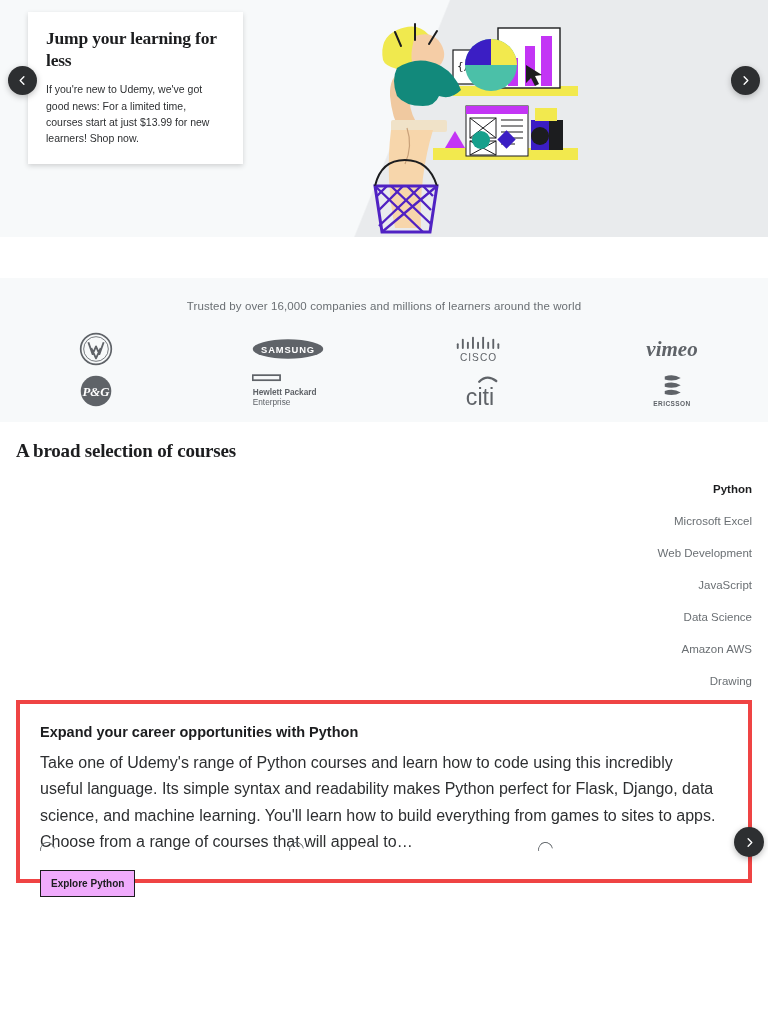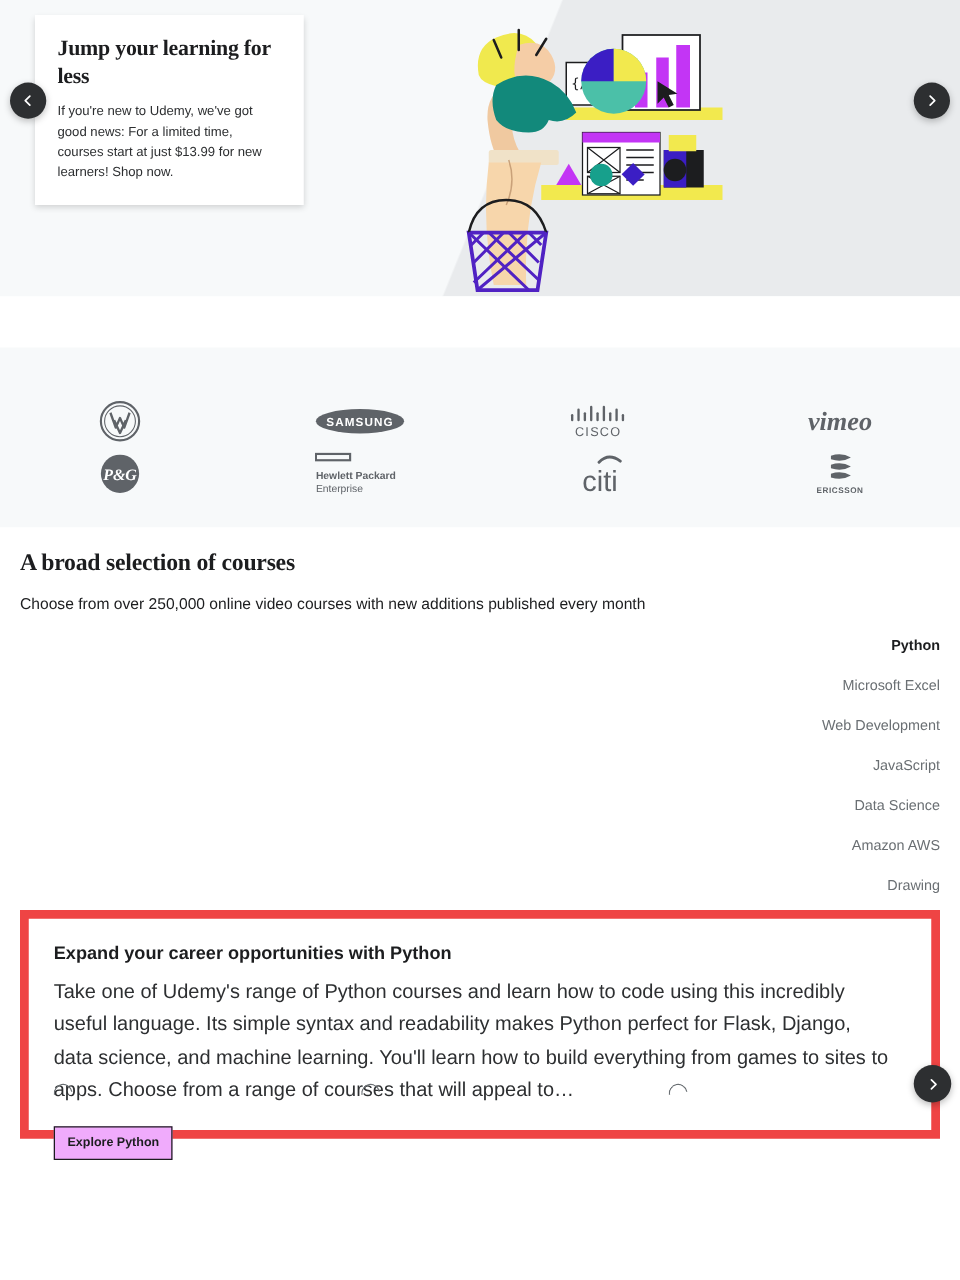--- a/index.html
+++ b/index.html
@@ -82,21 +82,21 @@
     font-family: "Liberation Serif", serif;
     font-weight: 700; font-size: 19px; color: #1c1d1f; letter-spacing: -.2px;
   }
   .sect-sub { margin-top: 14px; font-size: 12.5px; color: #1c1d1f; }
   .tabs { margin-top: 21px; display: flex; gap: 18px; align-items: flex-end; flex-direction: column; }
   .tab { font-size: 11.5px; color: #6a6f73; cursor: pointer; white-space: nowrap; padding-bottom: 2px; }
   .tab.active { color: #1c1d1f; font-weight: 700; }
 
   .course-card {
     margin-top: 11px;
-    border: 7px solid #ef4444;
+    border: 4px solid #ef4444;
     background: #fff;
     padding: 20px 32px 16px 20px;
     position: relative;
     height: 183px;
   }
   .card-title { font-size: 14.5px; font-weight: 700; color: #1c1d1f; }
   .card-desc { margin-top: 10px; font-size: 16px; line-height: 1.65; color: #2d2f31; max-width: 700px; }
   .explore-btn {
     margin-top: 14px;
     display: inline-block;
@@ -209,20 +209,21 @@
     <div class="nav-arrow hero-next">
       <svg viewBox="0 0 24 24" fill="none" stroke="#fff" stroke-width="3" stroke-linecap="round" stroke-linejoin="round">
           <polyline points="9 4 17 12 9 20"></polyline>
         </svg>
     </div>
   </section>
 
   <div class="spacer-white"></div>
 
   <section class="trusted">
+    <div class="trusted-label">Trusted by over 16,000 companies and millions of learners around the world</div>
     <div class="logo-grid">
 
       <div class="logo">
         <svg width="34" height="34" viewBox="0 0 40 40">
           <circle cx="20" cy="20" r="18" fill="none" stroke="#5f6368" stroke-width="2"></circle>
           <circle cx="20" cy="20" r="14.5" fill="none" stroke="#5f6368" stroke-width="1"></circle>
           <path d="M11 12 l5 14 l4 -9 l4 9 l5 -14 M14.5 19 l5.5 12 l5.5 -12" fill="none" stroke="#5f6368" stroke-width="2.2" stroke-linejoin="round"></path>
         </svg>
       </div>
 
@@ -287,21 +288,20 @@
           </g>
           <text x="40" y="47" text-anchor="middle" fill="#5f6368" font-size="9" font-weight="bold" font-family="Liberation Sans, sans-serif" letter-spacing="0.6">ERICSSON</text>
         </svg>
       </div>
 
     </div>
   </section>
 
   <section class="broad">
     <h2 class="sect-title">A broad selection of courses</h2>
-    <p class="sect-sub">Choose from over 250,000 online video courses with new additions published every month</p>
 
     <div class="tabs">
       <div class="tab active">Python</div>
       <div class="tab">Microsoft Excel</div>
       <div class="tab">Web Development</div>
       <div class="tab">JavaScript</div>
       <div class="tab">Data Science</div>
       <div class="tab">Amazon AWS</div>
       <div class="tab">Drawing</div>
     </div>

